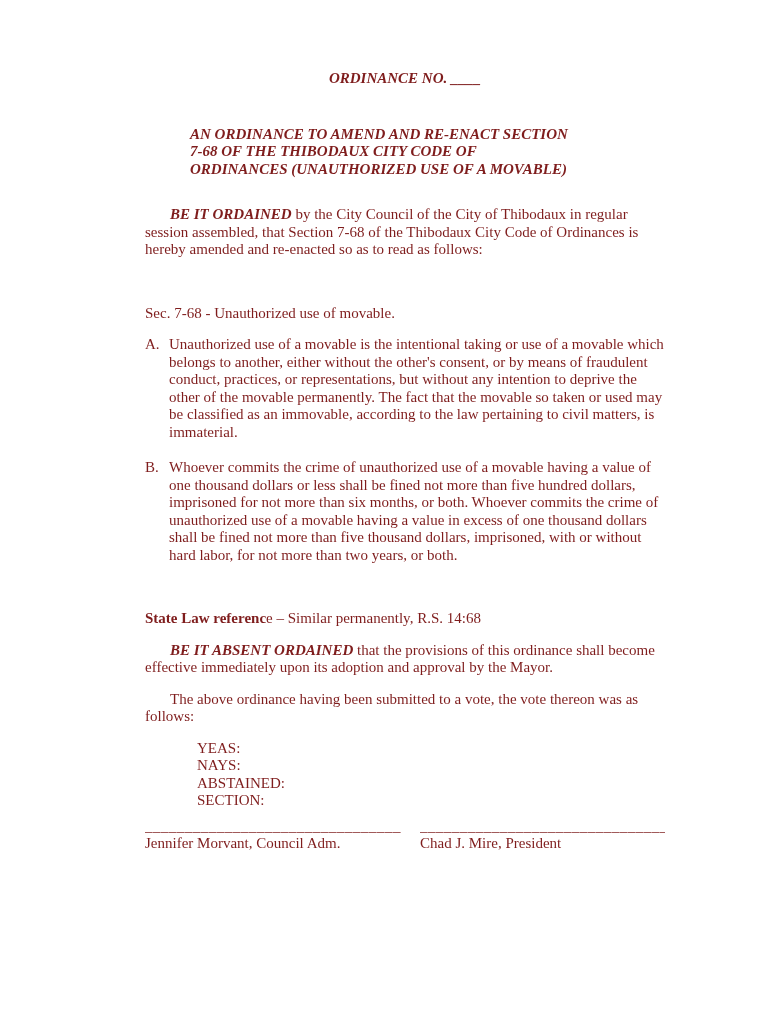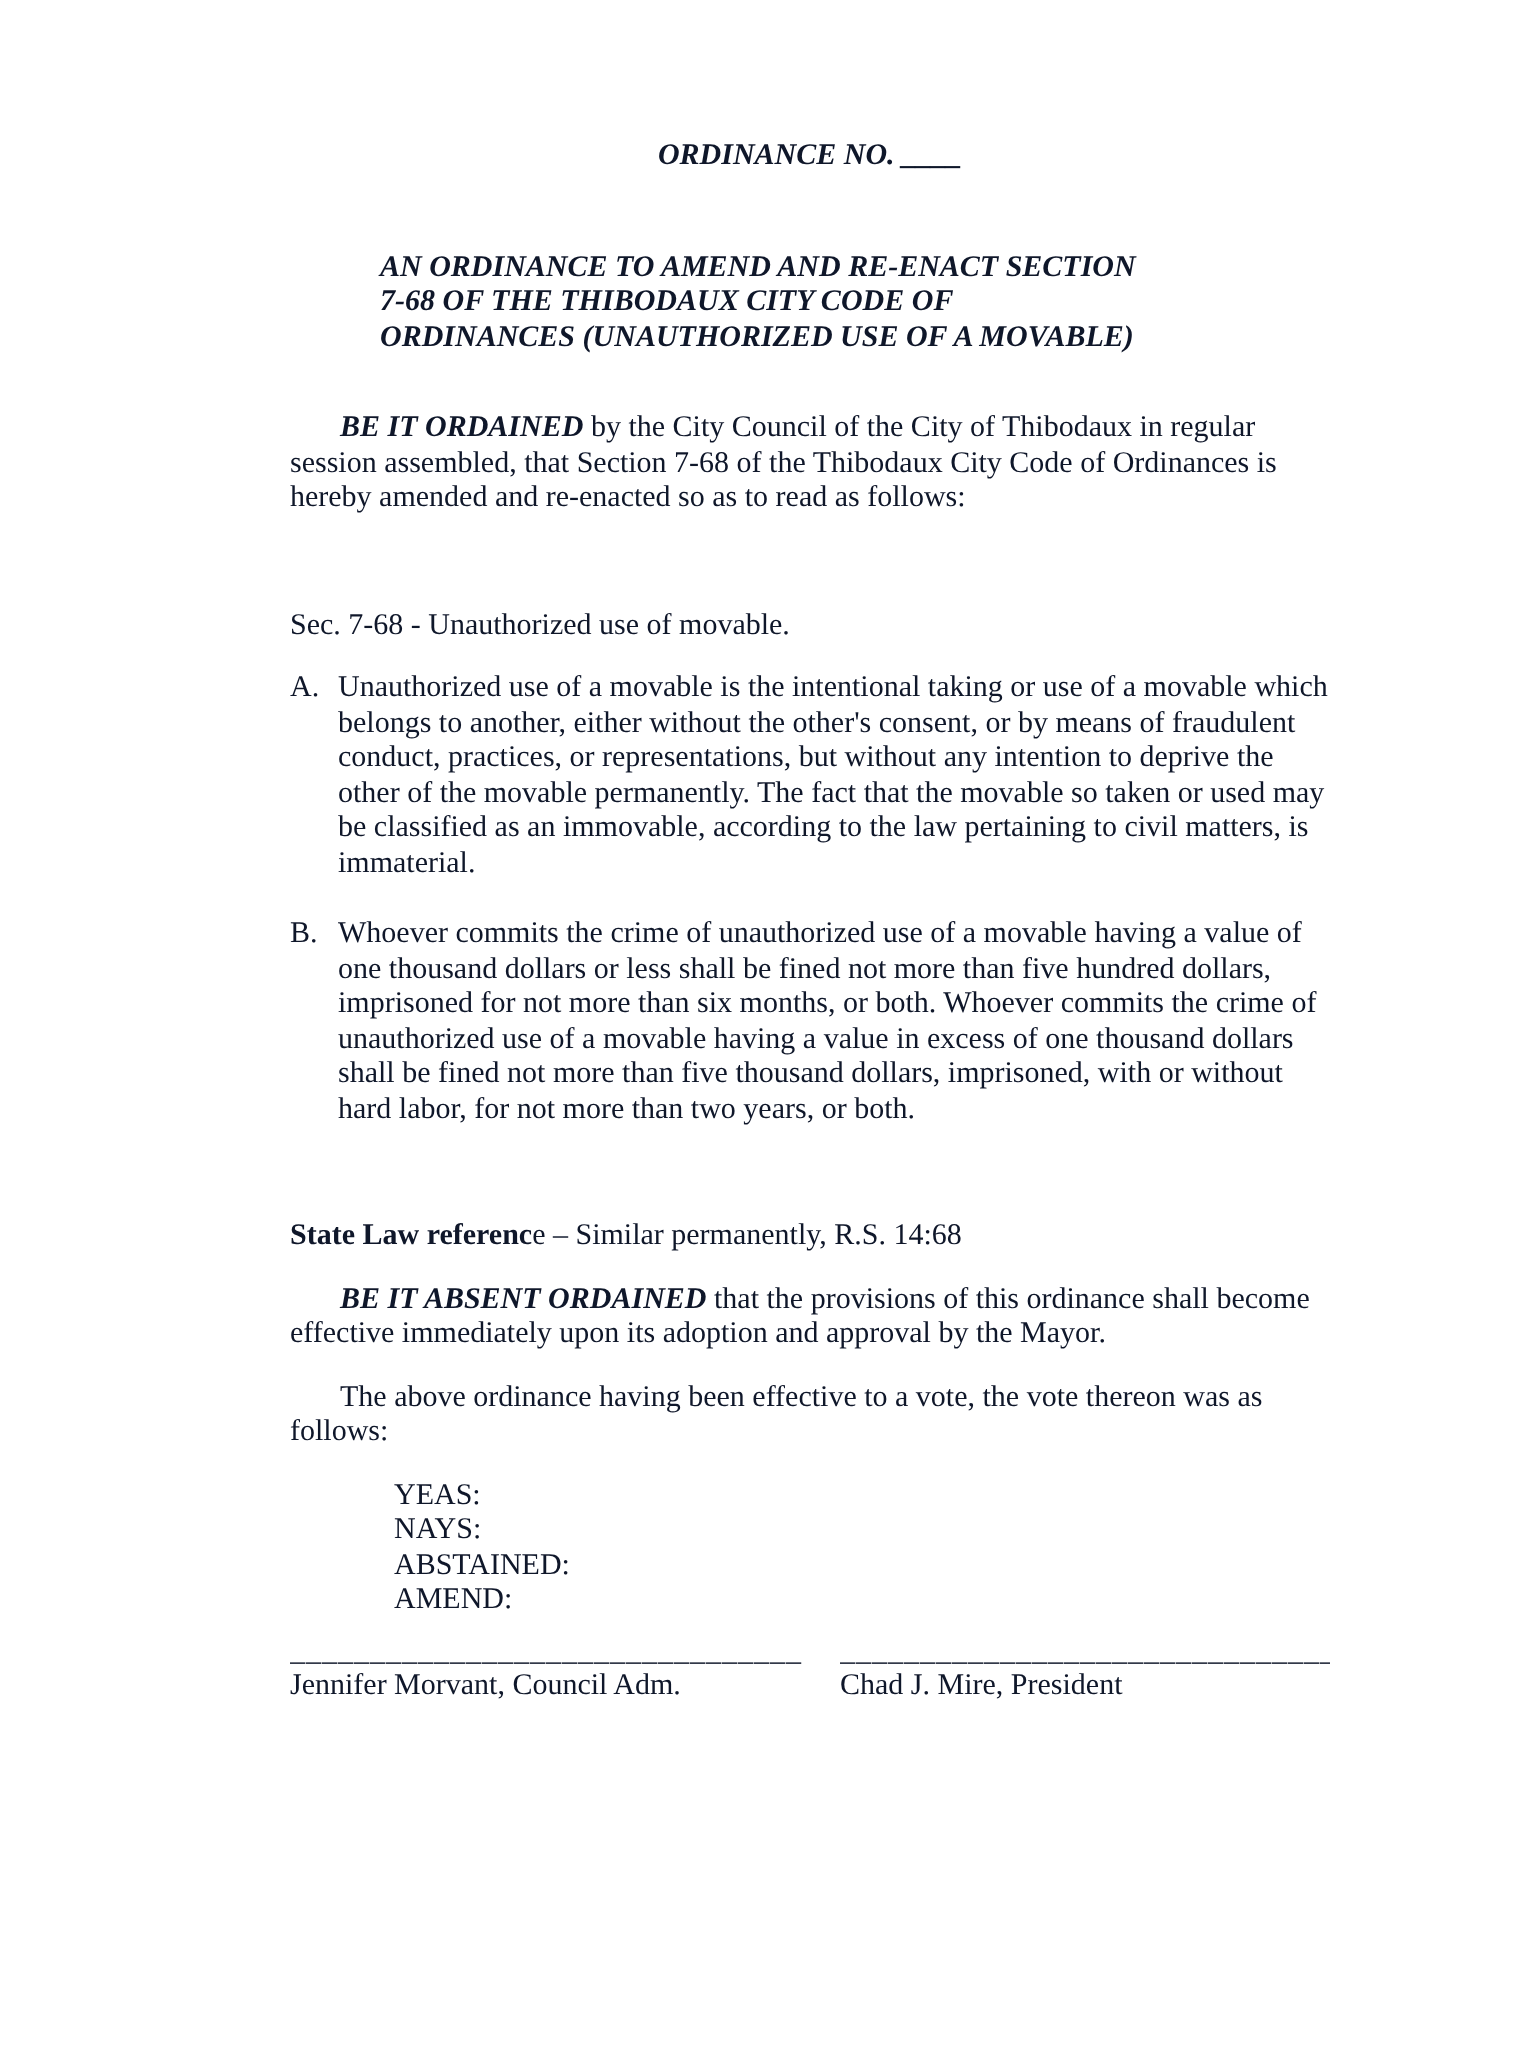--- a/index.html
+++ b/index.html
@@ -9,21 +9,21 @@
   }
   .page {
     position: relative;
     width: 770px;
     height: 1024px;
     background: #ffffff;
     overflow: hidden;
     font-family: "Liberation Serif", "DejaVu Serif", serif;
     font-size: 15px;
     line-height: 17.5px;
-    color: #0f172a;
+    color: #7f1d1d;
   }
   .content {
     position: absolute;
     left: 145px;
     top: 70px;
     width: 520px;
   }
   .doc-title {
     text-align: center;
     font-weight: bold;
@@ -117,27 +117,27 @@
 
     <div class="lettered-item">
       <span class="item-label">B.</span>
       <span>Whoever commits the crime of unauthorized use of a movable having a value of one thousand dollars or less shall be fined not more than five hundred dollars, imprisoned for not more than six months, or both. Whoever commits the crime of unauthorized use of a movable having a value in excess of one thousand dollars shall be fined not more than five thousand dollars, imprisoned, with or without hard labor, for not more than two years, or both.</span>
     </div>
 
     <p class="body-para no-indent state-law"><span class="bold-part">State Law referenc</span><span>e – Similar permanently, R.S. 14:68</span></p>
 
     <p class="body-para further-para"><span class="lead-bold-italic">BE IT ABSENT ORDAINED</span><span> that the provisions of this ordinance shall become effective immediately upon its adoption and approval by the Mayor.</span></p>
 
-    <p class="body-para vote-para">The above ordinance having been effective to a vote, the vote thereon was as follows:</p>
+    <p class="body-para vote-para">The above ordinance having been submitted to a vote, the vote thereon was as follows:</p>
 
     <div class="vote-list">
       <div>YEAS:</div>
       <div>NAYS:</div>
       <div>ABSTAINED:</div>
-      <div>AMEND:</div>
+      <div>SECTION:</div>
     </div>
 
 
     <div class="signature-row">
       <div class="signature-block left">
         <div class="signature-rule">________________________________</div>
         <div class="signature-name">Jennifer Morvant, Council Adm.</div>
       </div>
       <div class="signature-block right">
         <div class="signature-rule">________________________________</div>

